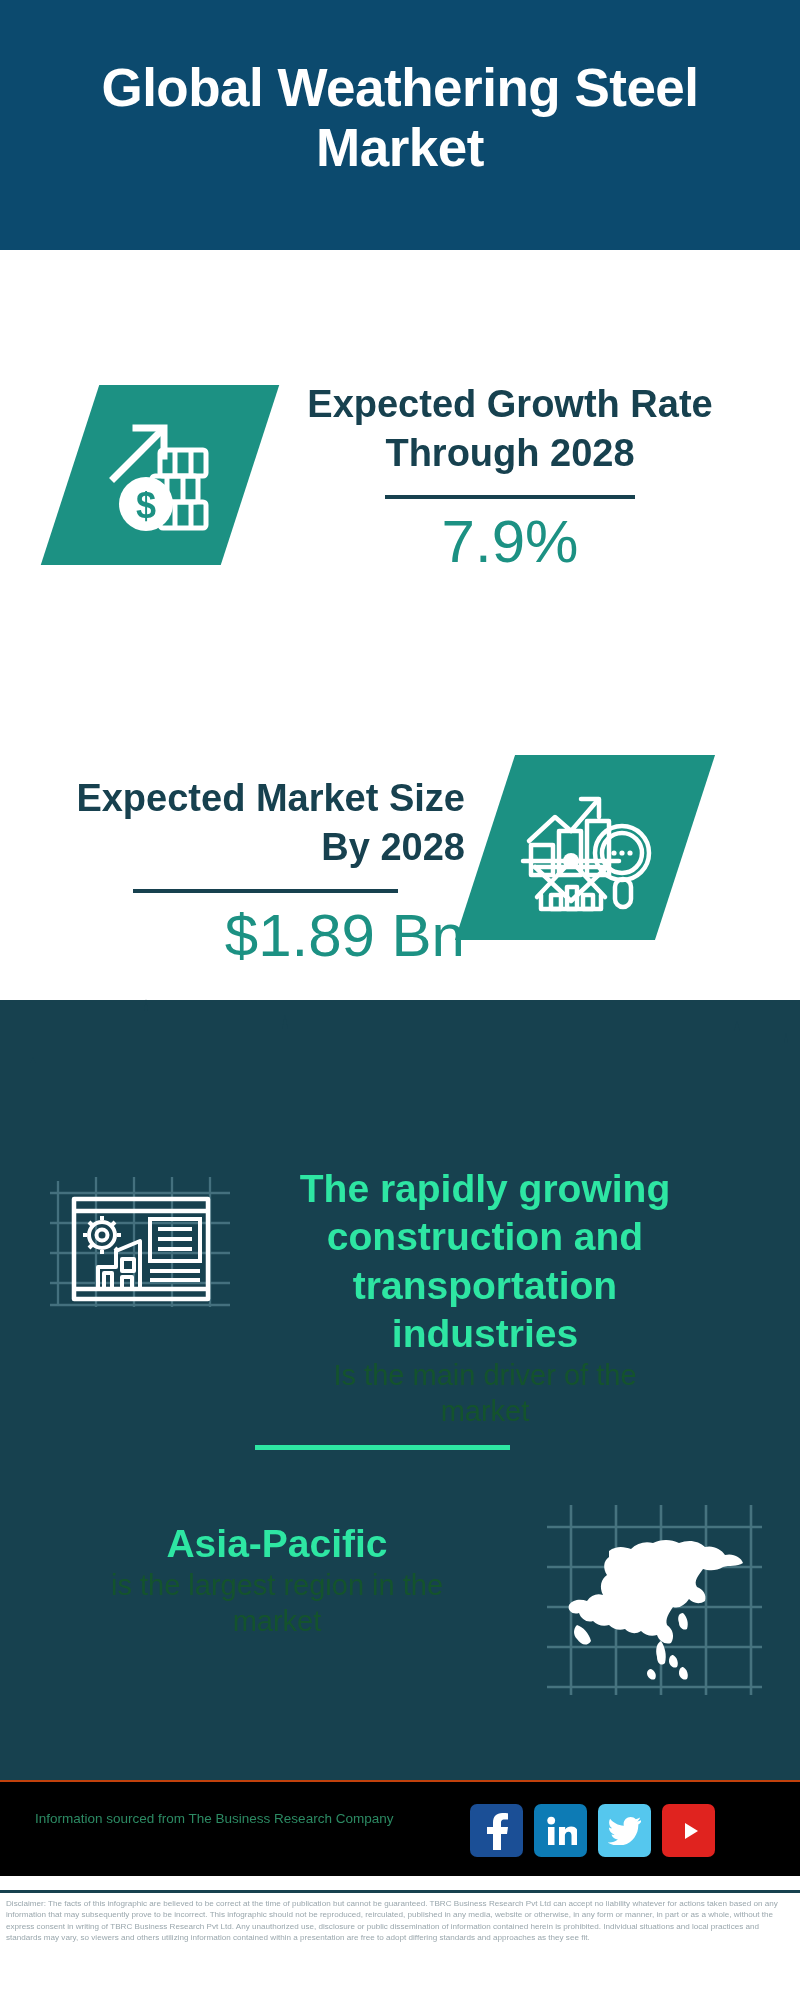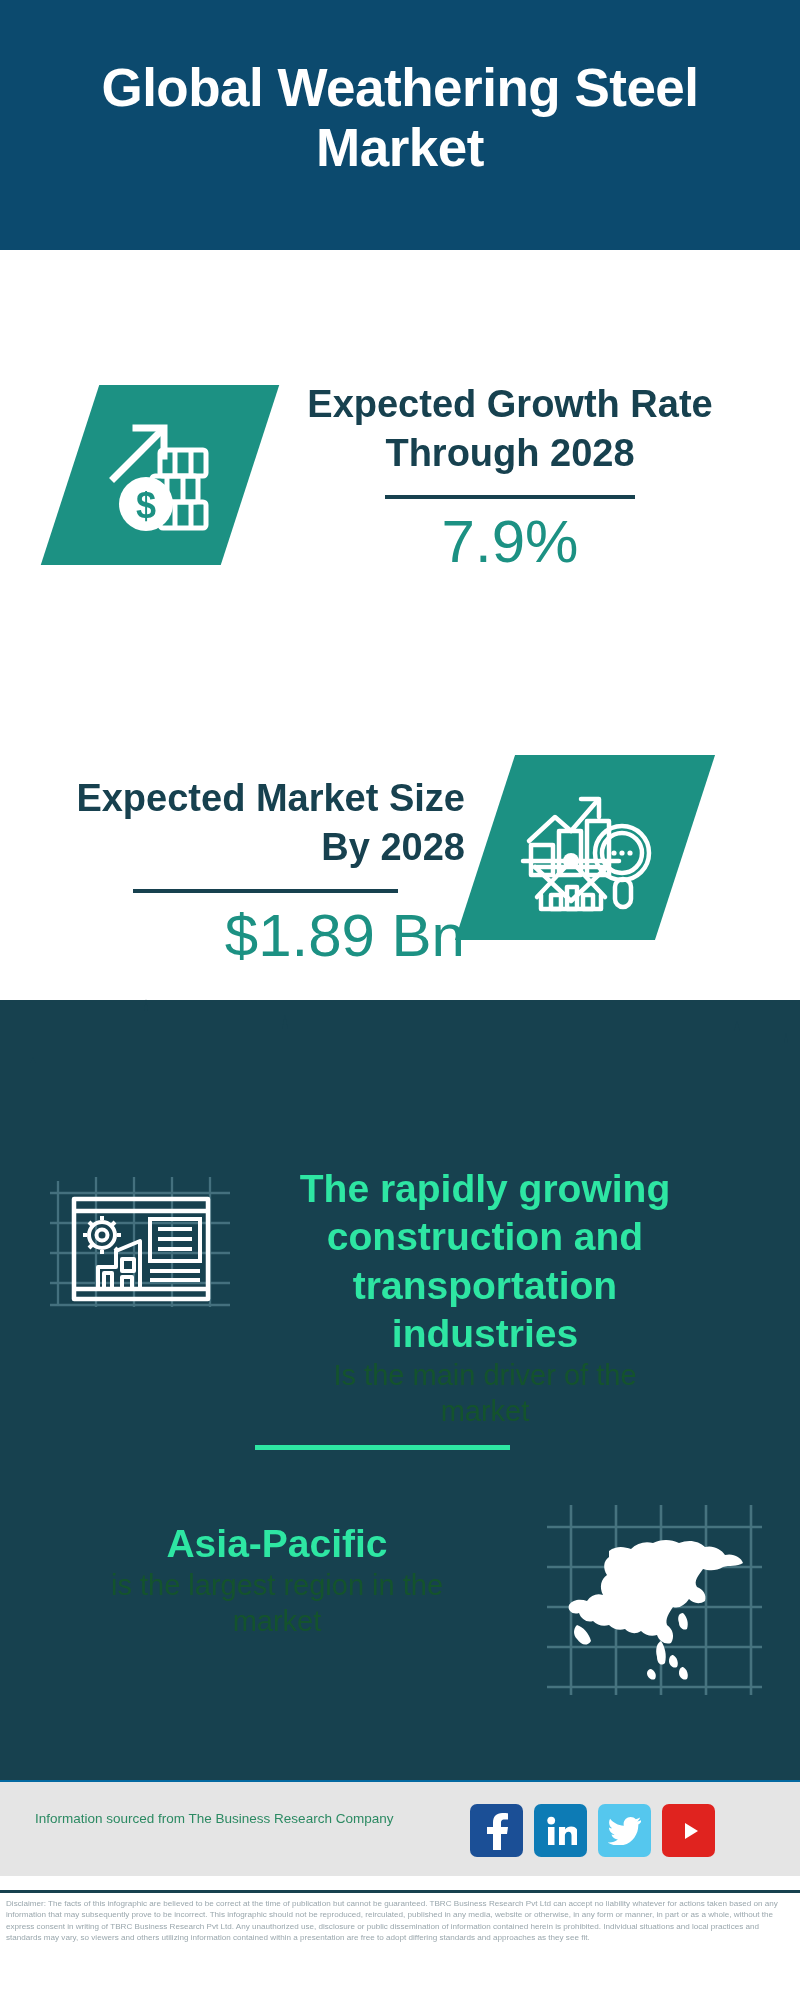--- a/index.html
+++ b/index.html
@@ -98,21 +98,21 @@
   }
 
   
   .region-row { position:absolute; left:12px; top:1500px; width:800px; height:220px; }
   .region-text { position:absolute; left:55px; top:20px; width:420px; text-align:center; }
   .map-icon { position:absolute; left:535px; top:5px; width:215px; height:190px; }
 
   
   .footer {
     position:absolute; left:0; top:1780px; width:800px; height:96px;
-    background:#e5e5e5; border-top:2px solid #0369a1;
+    background:#000000; border-top:2px solid #c2410c;
     display:flex; align-items:center;
   }
   .footer-text { position:absolute; left:35px; top:26px; width:420px; }
   .footer-line {
     color:#2c8a63; font-size:13.5px; line-height:1.65; white-space:nowrap;
   }
   .socials {
     position:absolute; left:470px; top:22px;
     display:flex; gap:11px; align-items:center;
   }

